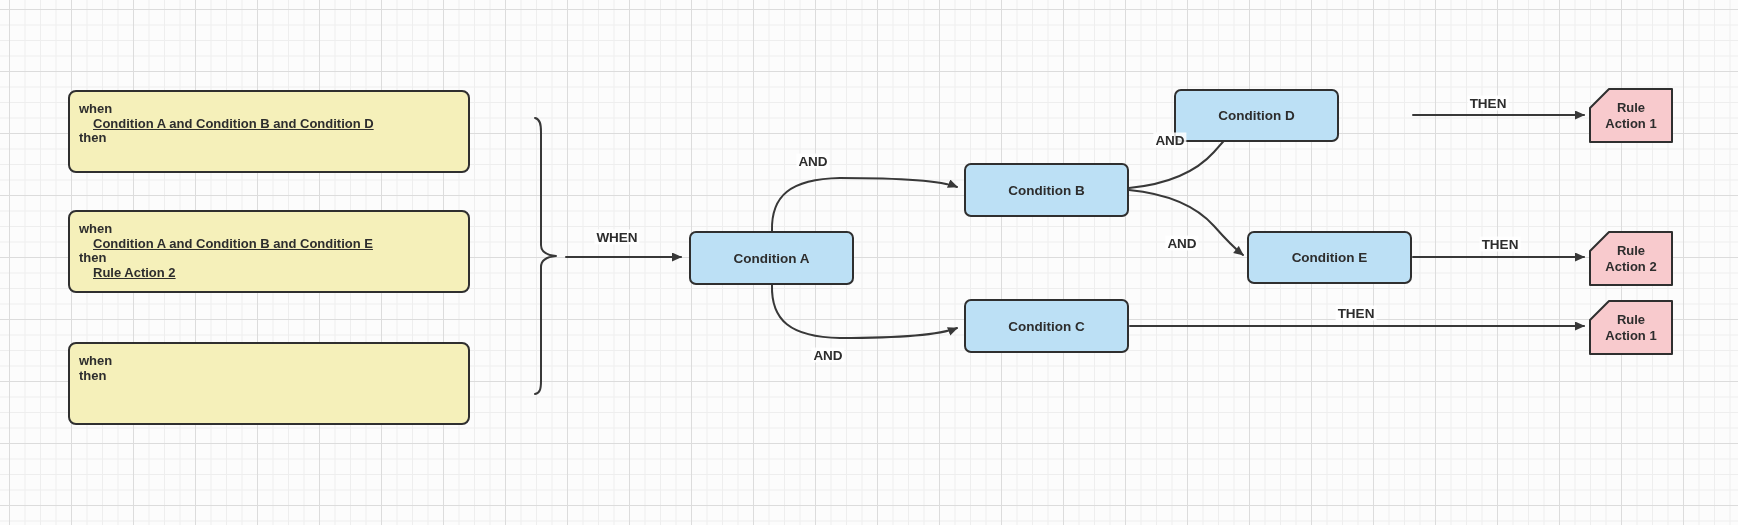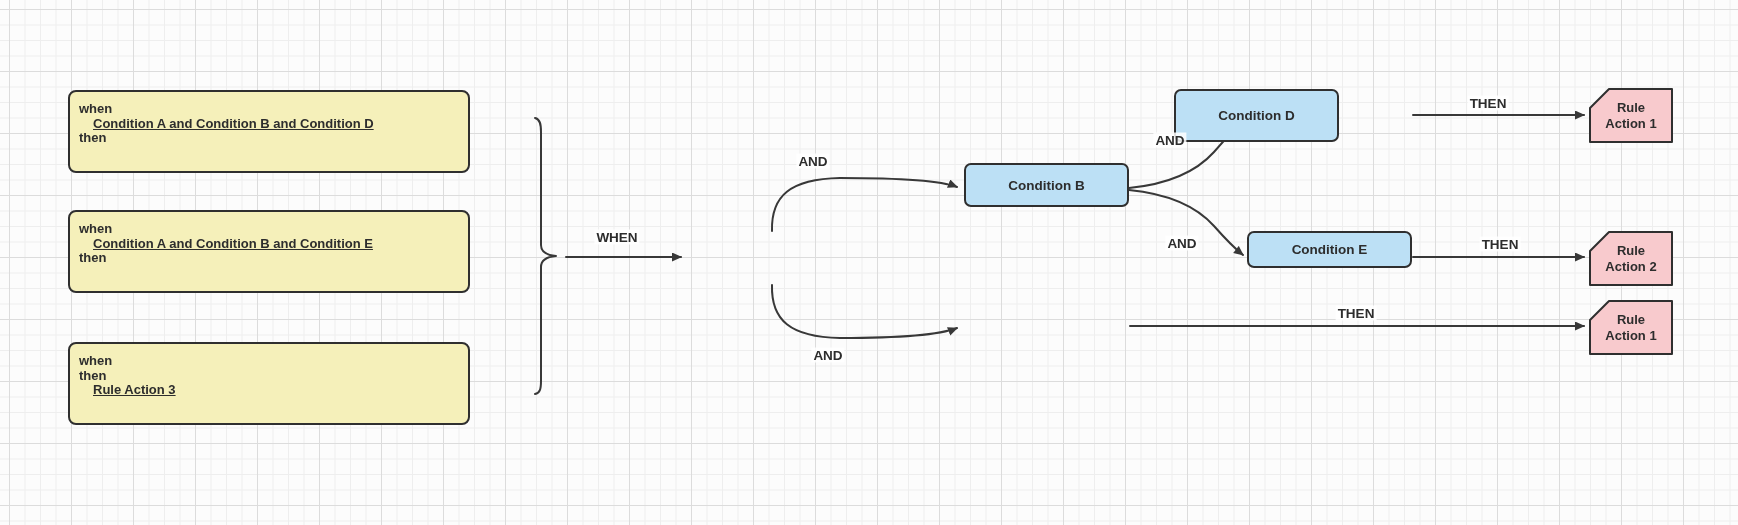--- a/index.html
+++ b/index.html
@@ -56,21 +56,21 @@
     font-weight: 700;
     color: var(--text-color, #2d2d2d);
     white-space: nowrap;
   }
   .note .indent { padding-left: 14px; text-decoration: underline; }
   
   .cond-node {
     position: absolute;
     box-sizing: border-box;
     width: 165px;
-    height: 44px;
+    height: 54px;
     background: var(--condition-fill, #bce0f5);
     border: 2px solid var(--shape-border, #2f2f2f);
     border-radius: 7px;
     display: flex;
     align-items: center;
     justify-content: center;
     font-size: 13.5px;
     font-weight: 700;
     color: var(--text-color, #2d2d2d);
   }
@@ -149,34 +149,40 @@
 
   <div class="note" style="top:90px">
     <div>when</div>
     <div class="indent">Condition A and Condition B and Condition D</div>
     <div>then</div>
   </div>
   <div class="note" style="top:210px">
     <div>when</div>
     <div class="indent">Condition A and Condition B and Condition E</div>
     <div>then</div>
+    <div class="indent">Rule Action 2</div>
   </div>
   <div class="note" style="top:342px">
     <div>when</div>
     <div>then</div>
-    <div class="indent">Rule Action 3</div>
-  </div>
-
+  </div>
+
+  <div class="cond-node" style="left:689px; top:231px">
+    <span>Condition A</span>
+  </div>
   <div class="cond-node" style="left:964px; top:163px">
     <span>Condition B</span>
   </div>
+  <div class="cond-node" style="left:964px; top:299px">
+    <span>Condition C</span>
+  </div>
   <div class="cond-node" style="left:1174px; top:89px; height:53px">
     <span>Condition D</span>
   </div>
-  <div class="cond-node" style="left:1247px; top:231px; height:37px">
+  <div class="cond-node" style="left:1247px; top:231px; height:53px">
     <span>Condition E</span>
   </div>
 
   <div class="action-node" style="left:1589px; top:88px">
     <svg class="shape" viewBox="0 0 84 55" preserveAspectRatio="none">
       <path d="M20 1 L83 1 L83 54 L1 54 L1 20 Z"></path>
     </svg>
     <div class="action-label">
       <span>Rule</span>
       <span>Action 1</span>

